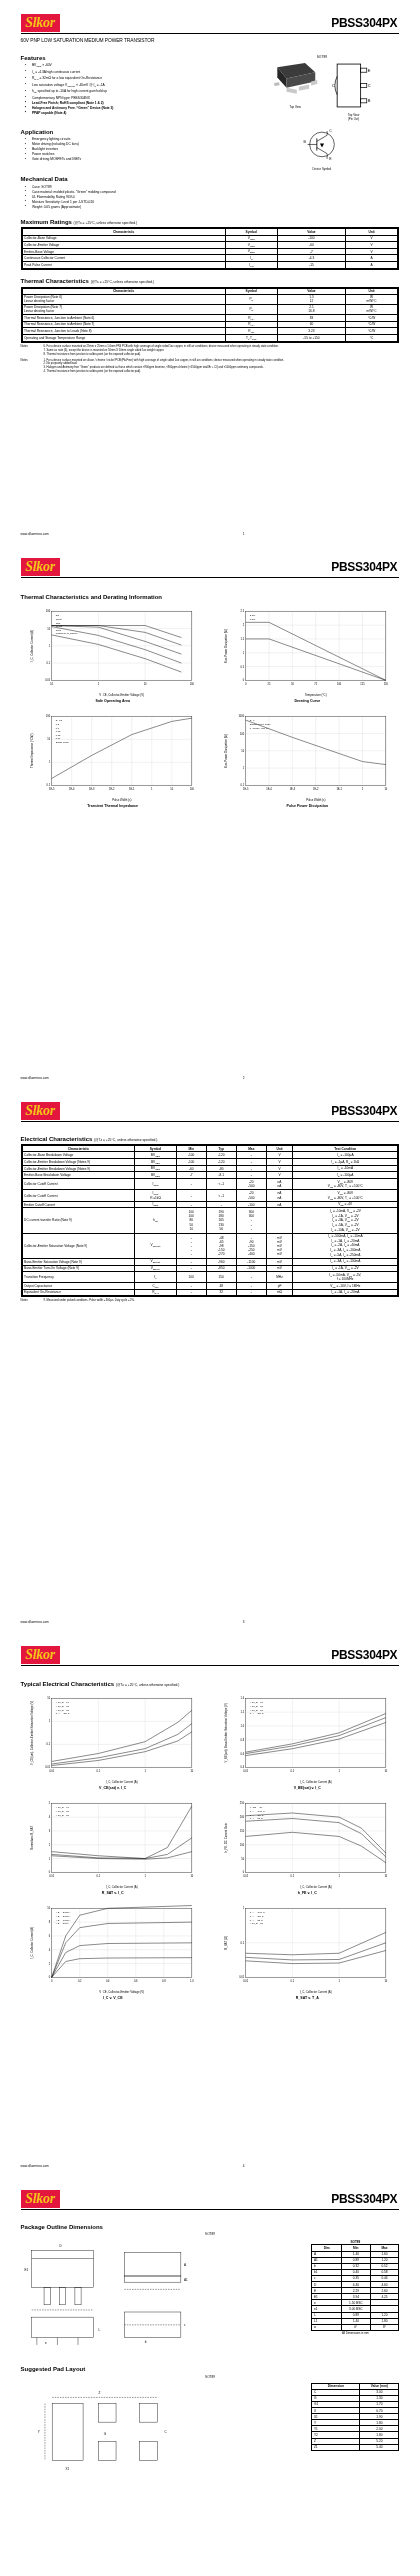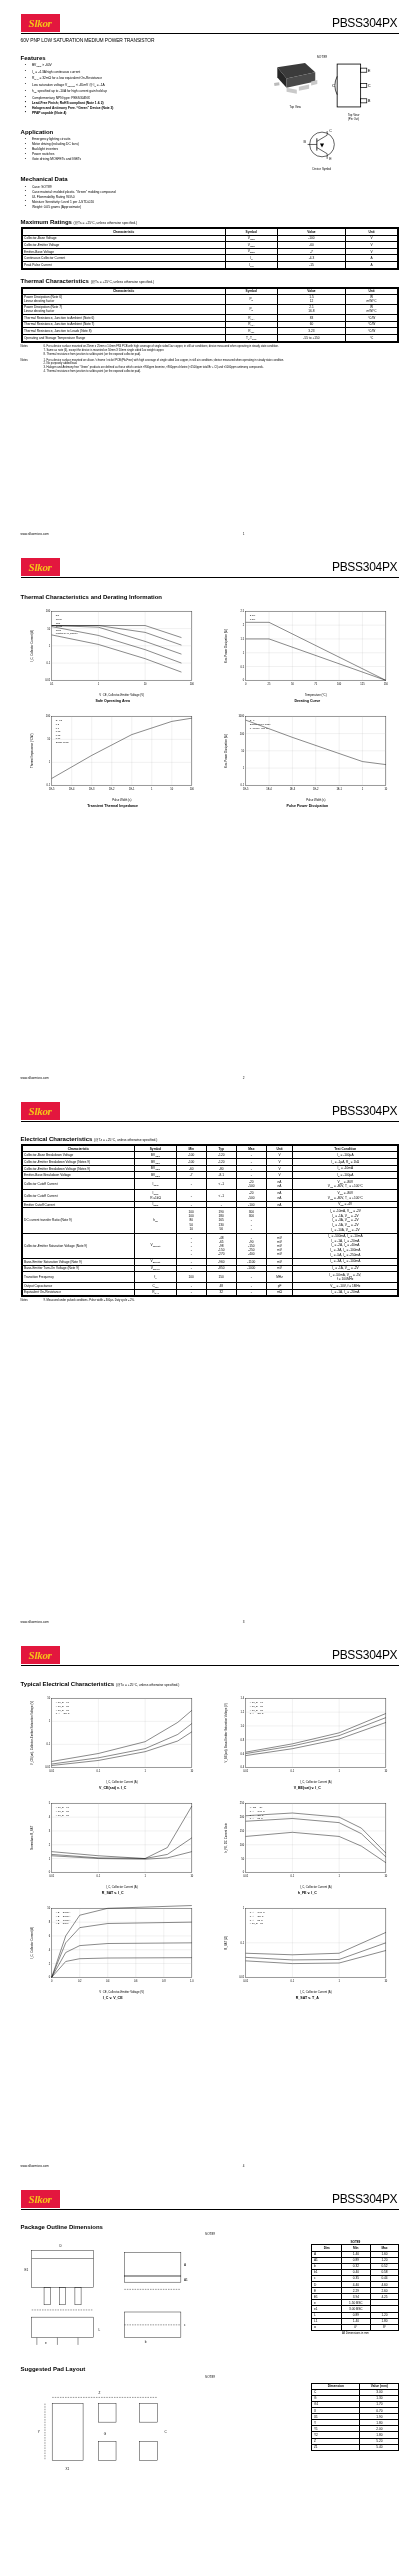--- a/index.html
+++ b/index.html
@@ -19,25 +19,25 @@
     overflow: hidden;
   }
   
   .hdr { display: flex; align-items: flex-start; justify-content: space-between; }
   .logo {
     width: 39px; height: 17.5px;
     background: #e3173e;
     display: flex; align-items: center; justify-content: center;
     font-family: "Liberation Serif", serif;
     font-weight: bold; font-style: italic;
-    font-size: 11px; color: #f5c518;
+    font-size: 14px; color: #f5c518;
     letter-spacing: -0.3px;
   }
   .partno {
-    font-size: 12px; font-weight: normal; letter-spacing: -0.3px;
+    font-size: 12px; font-weight: bold; letter-spacing: -0.3px;
     margin-top: 2.1px; margin-right: 2.1px;
   }
   .rule { height: 1.5px; background: #000; margin-top: 1px; }
   .subtitle { font-size: 4.9px; font-weight: 500; margin-top: 4.1px; letter-spacing: -0.1px; }
 
   h2.sec { font-size: 6px; font-weight: bold; margin: 0 0 2.6px 0; }
   h2.sec .note { font-size: 3.3px; font-weight: normal; }
 
   ul.bul { list-style: none; margin: 0 0 0 3.1px; padding: 0; }
   ul.bul li {

